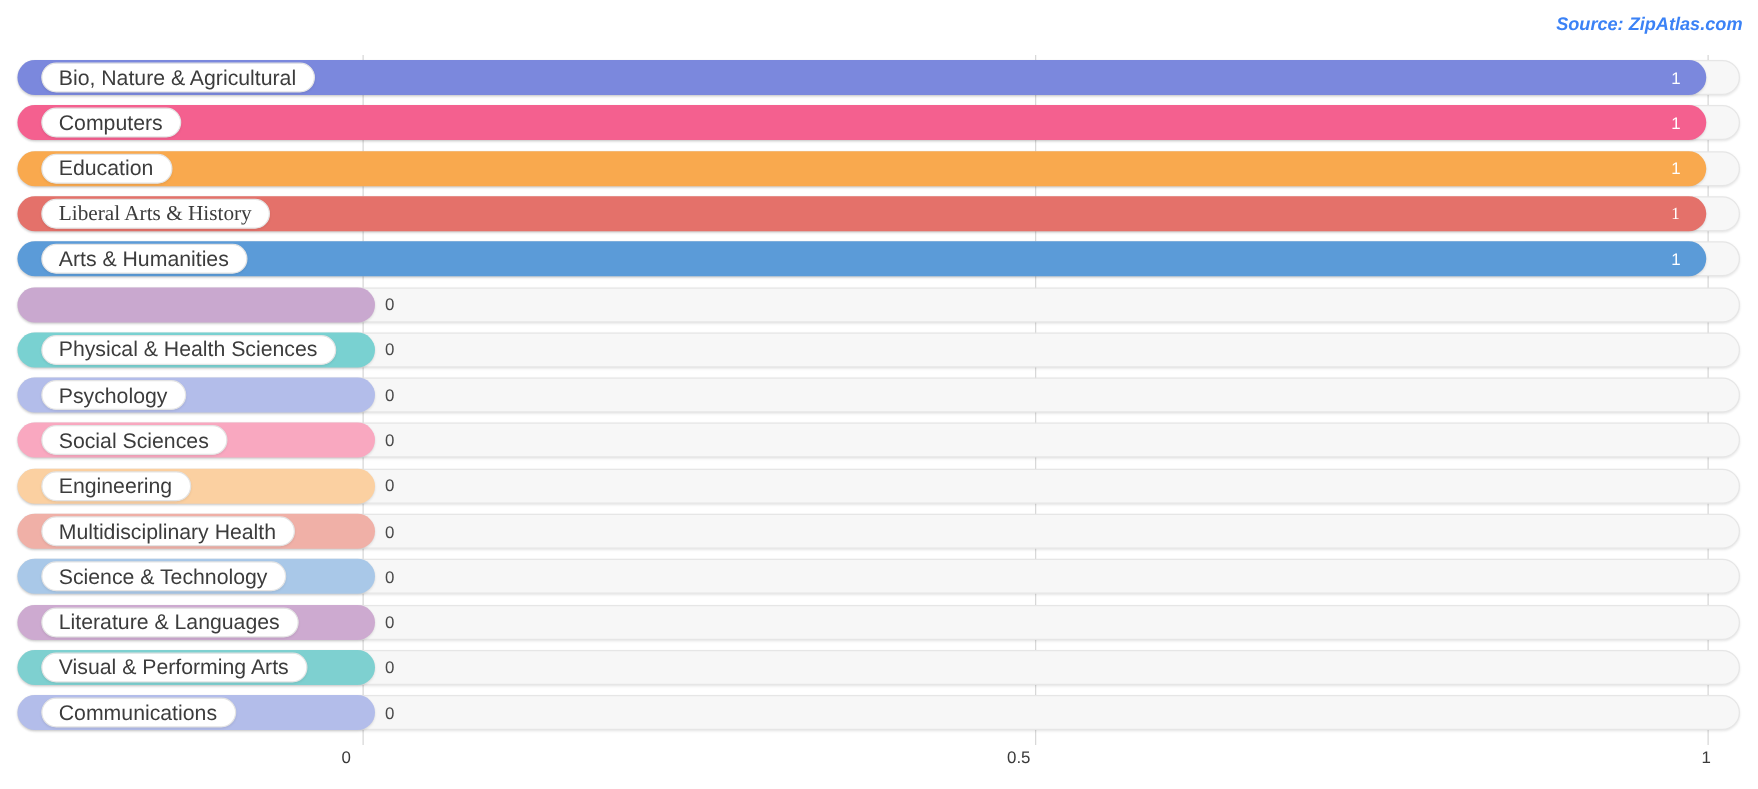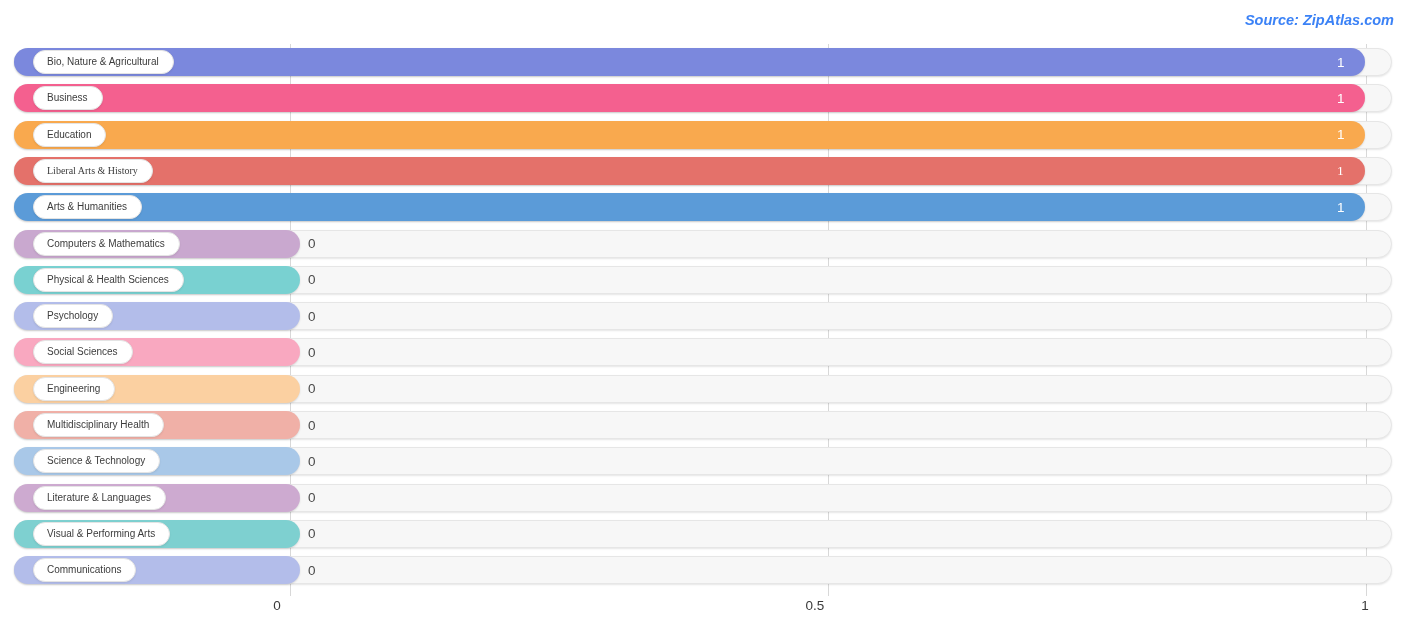--- a/index.html
+++ b/index.html
@@ -114,21 +114,21 @@
     background: #ffffff;
     border: 1px solid #e4e4e4;
     border-radius: 12px;
     padding: 0 14px 0 13px;
     display: flex;
     align-items: center;
     white-space: nowrap;
     box-shadow: 0 1px 2px rgba(0,0,0,0.08);
   }
   .label-pill span {
-    font-size: 10px;
+    font-size: 17px;
     color: #3c3c3c;
     line-height: 1;
   }
 
   
   .value-inside {
     position: absolute;
     top: 4px;
     height: 28px;
     display: flex;
@@ -182,21 +182,21 @@
         <div class="bar" style="width: 1351px; background: rgb(123, 136, 221);"></div>
         <div class="label-pill">
           <span>Bio, Nature &amp; Agricultural</span>
         </div>
         <div class="value-inside" style="left: 1337px;">1</div>
       </div>
       <div class="row" style="top: 36.3px;">
         <div class="track"></div>
         <div class="bar" style="width: 1351px; background: rgb(244, 96, 143);"></div>
         <div class="label-pill">
-          <span>Business</span>
+          <span>Computers</span>
         </div>
         <div class="value-inside" style="left: 1337px;">1</div>
       </div>
       <div class="row" style="top: 72.6px;">
         <div class="track"></div>
         <div class="bar" style="width: 1351px; background: rgb(249, 169, 78);"></div>
         <div class="label-pill">
           <span>Education</span>
         </div>
         <div class="value-inside" style="left: 1337px;">1</div>
@@ -213,23 +213,20 @@
         <div class="track"></div>
         <div class="bar" style="width: 1351px; background: rgb(91, 155, 216);"></div>
         <div class="label-pill">
           <span>Arts &amp; Humanities</span>
         </div>
         <div class="value-inside" style="left: 1337px;">1</div>
       </div>
       <div class="row" style="top: 181.5px;">
         <div class="track"></div>
         <div class="bar" style="width: 286px; background: rgb(201, 168, 207);"></div>
-        <div class="label-pill">
-          <span>Computers &amp; Mathematics</span>
-        </div>
         <div class="value-outside" style="left: 308px;">0</div>
       </div>
       <div class="row" style="top: 217.8px;">
         <div class="track"></div>
         <div class="bar" style="width: 286px; background: rgb(121, 209, 209);"></div>
         <div class="label-pill">
           <span>Physical &amp; Health Sciences</span>
         </div>
         <div class="value-outside" style="left: 308px;">0</div>
       </div>

